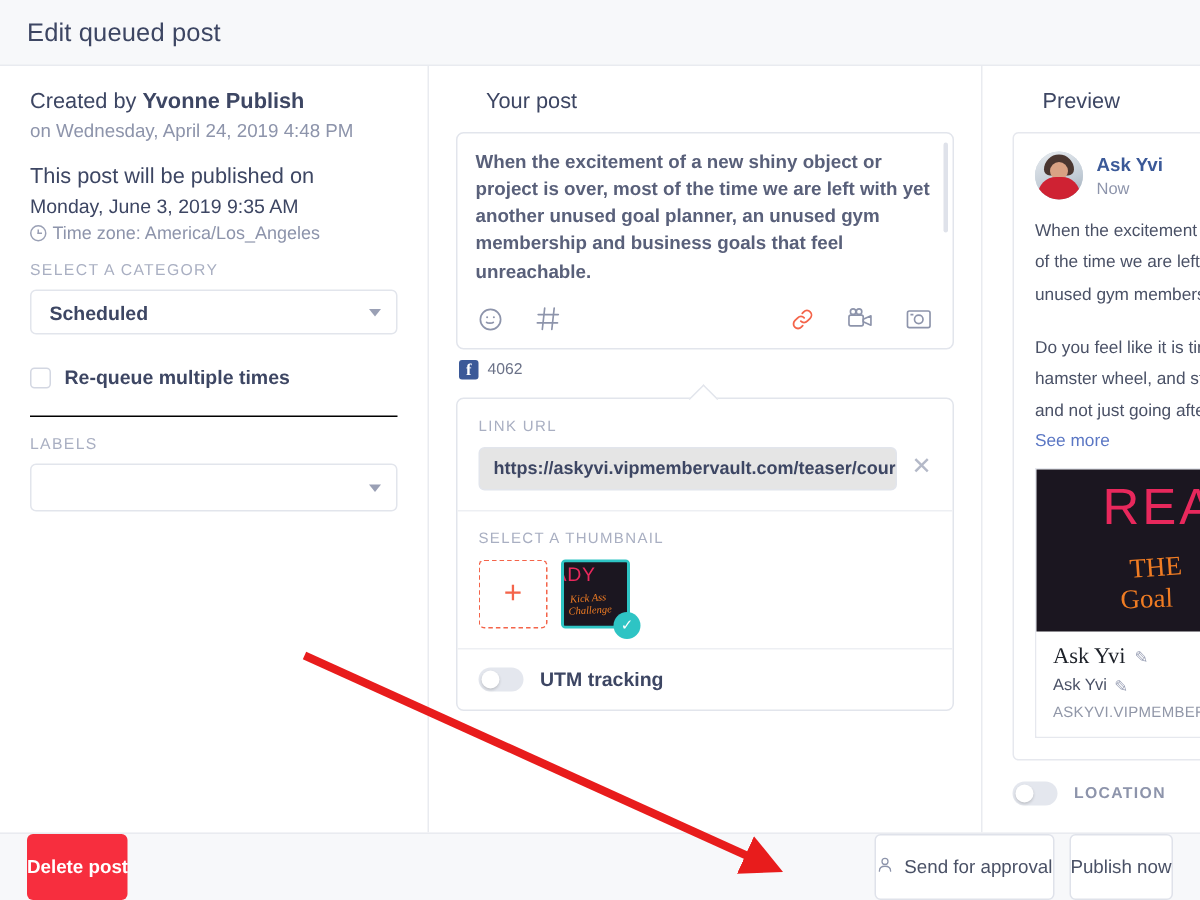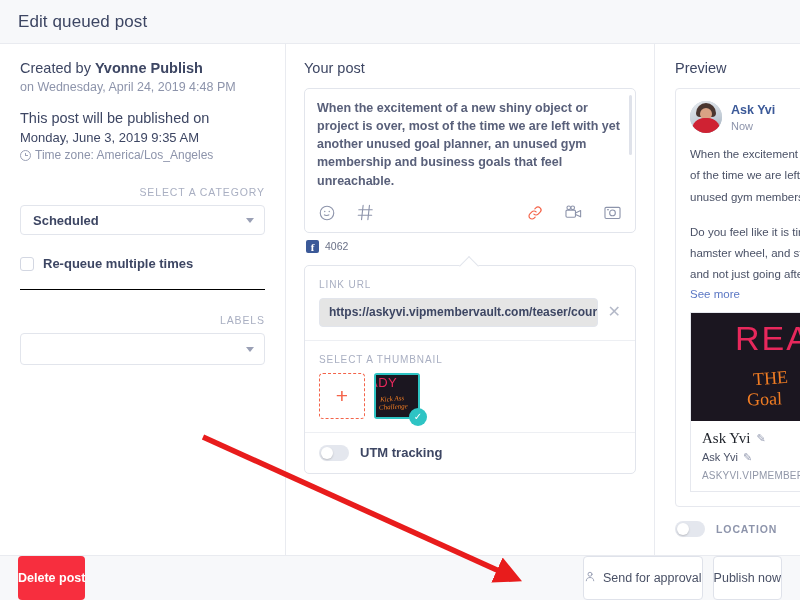--- a/index.html
+++ b/index.html
@@ -90,22 +90,21 @@
   .clock-ico::after {
     content:""; position:absolute; left:4.2px; top:4.6px;
     width:3px; height:1.1px; background:#9aa0b5;
   }
 
   .field-label {
     font-size: 10.5px;
     letter-spacing: .9px;
     color: #a9afc2;
     text-transform: uppercase;
-    margin: 24px 0 7px 0;
-    text-align: right;
+    margin: 12px 0 7px 0;
   }
   .select-box {
     height: 30px;
     border: 1px solid #e2e5ec;
     border-radius: 4px;
     display: flex;
     align-items: center;
     justify-content: space-between;
     padding: 0 10px 0 12px;
     background: #fff;
@@ -141,20 +140,21 @@
     font-size: 13px;
     font-weight: bold;
     color: #3d4663;
   }
 
   
   .col-head {
     font-size: 14.5px;
     color: #3d4663;
     margin-bottom: 12px;
+    margin-left: 20px;
   }
   .composer {
     border: 1px solid #e2e5ec;
     border-radius: 5px;
     background: #fff;
     position: relative;
   }
   .composer-text {
     padding: 10px 12px 4px 12px;
     font-size: 12.5px;

